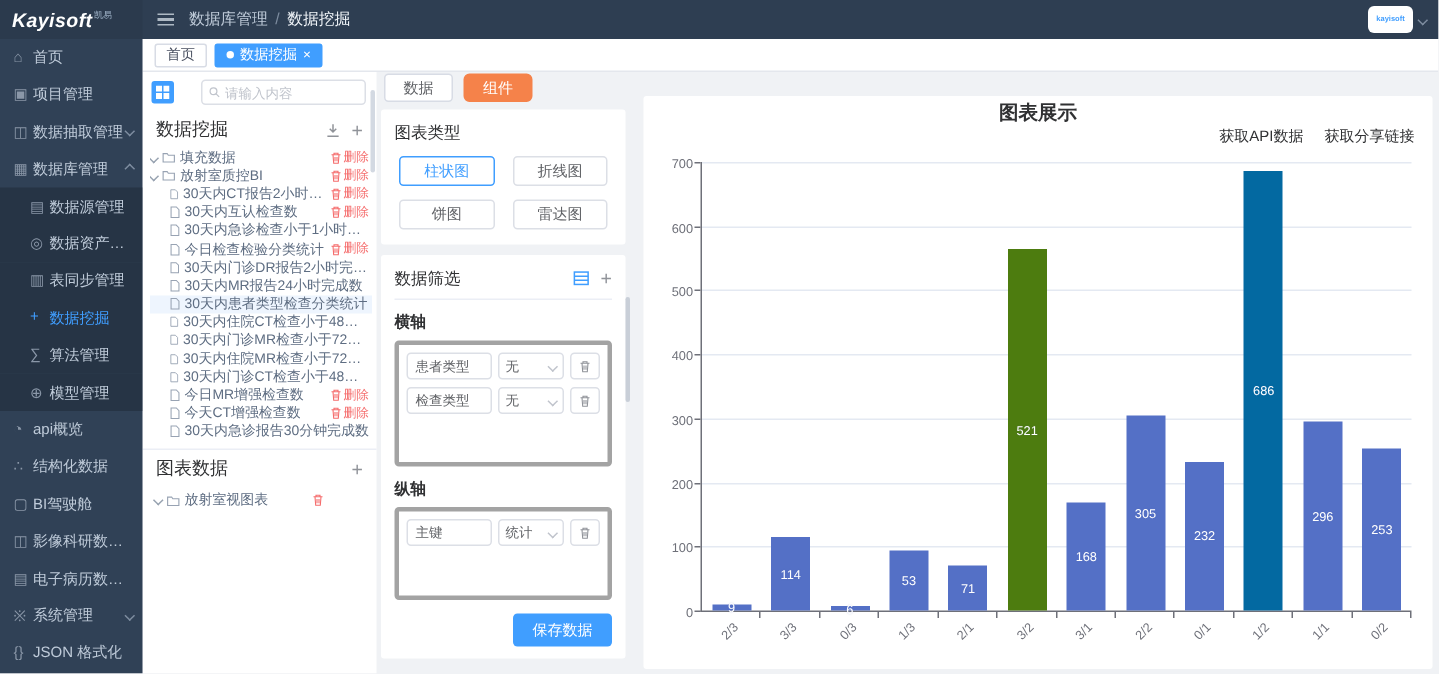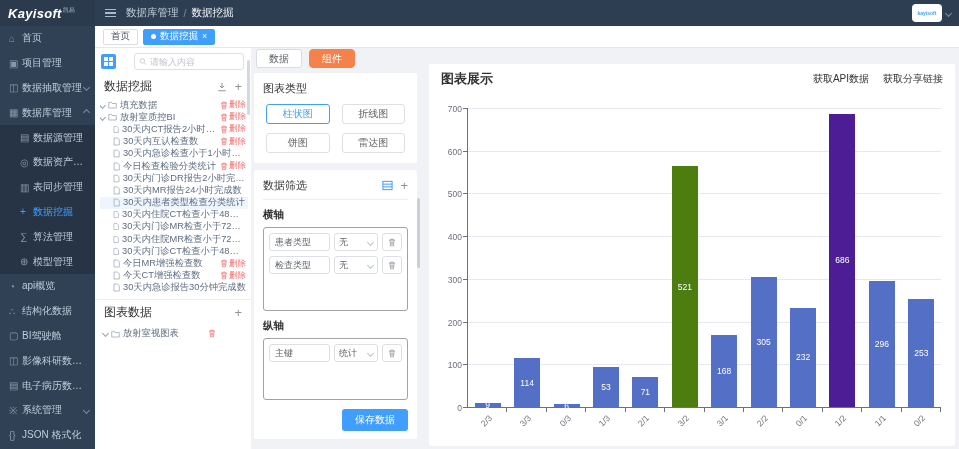--- a/index.html
+++ b/index.html
@@ -76,35 +76,35 @@
   .mtab.active { background:#f5824a; border-color:#f5824a; color:#fff; border-radius:4px; }
   .card { background:#fff; border-radius:2px; padding:8px 9px; margin-bottom:7px; position:relative; }
   .card-title { font-size:11px; color:#303133; margin-bottom:8px; }
   .ct-grid { display:grid; grid-template-columns:1fr 1fr; gap:9px 12px; padding:0 3px 2px 3px; }
   .ct-btn { height:20px; border:1px solid #dcdfe6; border-radius:3px; background:#fff; font-size:10px; color:#606266; display:flex; align-items:center; justify-content:center; cursor:pointer; font-family:"Liberation Sans",sans-serif; }
   .ct-btn.active { border-color:#409eff; color:#409eff; }
 
   .filter-head { display:flex; align-items:center; border-bottom:1px solid #ebeef5; padding-bottom:6px; }
   .filter-head .panel-title { font-size:11px; }
   .axis-title { font-size:10.5px; color:#303133; font-weight:bold; margin:8px 0 5px 0; }
-  .axis-box { border:1px solid #a3a3a3; border-radius:3px; padding:5px; }
+  .axis-box { border:3px solid #a3a3a3; border-radius:3px; padding:5px; }
   .axis-box.xa { min-height:84px; }
   .axis-box.ya { min-height:62px; }
   .f-row { display:flex; gap:4px; margin-bottom:5px; }
   .f-field { flex:1; border:1px solid #dcdfe6; border-radius:3px; height:18px; display:flex; align-items:center; padding:0 5px; font-size:9px; color:#606266; overflow:hidden; white-space:nowrap; }
   .f-select { width:44px; flex:0 0 44px; border:1px solid #dcdfe6; border-radius:3px; height:18px; display:flex; align-items:center; justify-content:space-between; padding:0 4px; font-size:9px; color:#606266; cursor:pointer; }
   .f-select .chev { color:#c0c4cc; }
   .f-trash { width:20px; flex:0 0 20px; height:18px; border:1px solid #dcdfe6; border-radius:3px; display:flex; align-items:center; justify-content:center; cursor:pointer; }
   .save-row { display:flex; justify-content:flex-end; margin-top:9px; }
   .save-btn { background:#409eff; color:#fff; border:none; border-radius:3px; font-size:10px; padding:4px 13px; cursor:pointer; font-family:"Liberation Sans",sans-serif; }
   .mid-sb { position:absolute; right:-3px; top:28px; width:3px; height:70px; background:#c9cfd8; border-radius:2px; }
 
   
   .right-card { position:absolute; left:334px; right:4px; top:16px; bottom:3px; background:#fff; border-radius:2px; }
-  .right-header { display:flex; align-items:center; height:27px; padding:2px 12px 0 12px; }
+  .right-header { display:flex; align-items:center; height:27px; padding:2px 12px 0 12px;flex-direction:column; }
   .right-title { font-size:13px; font-weight:bold; color:#303133; }
   .right-actions { margin-left:auto; display:flex; gap:14px; font-size:10px; color:#303133; }
   .right-actions span { cursor:pointer; }
   #chart { position:absolute; left:8px; right:8px; top:30px; bottom:4px; }
   .plot { position:absolute; left:30px; right:6px; top:14px; bottom:34px; border-left:1px solid #6E7079; border-bottom:1px solid #6E7079; }
   .gridline { position:absolute; left:0; right:0; height:1px; background:#e4e9f2; }
   .bar { position:absolute; bottom:0; width:26px; z-index:1; }
   .bar-label { position:absolute; top:50%; left:50%; transform:translate(-50%,-50%); color:#fff; font-size:8.5px; text-shadow:0 0 1px rgba(90,110,180,.35); }
   .y-label { position:absolute; width:26px; text-align:right; font-size:8.5px; color:#6E7079; }
   .y-tick { position:absolute; width:4px; height:1px; background:#6E7079; }
@@ -531,21 +531,21 @@
           </div>
           <div class="bar" style="left: 243.208px; height: 71.76px; background: rgb(84, 112, 198);">
             <span class="bar-label">168</span>
           </div>
           <div class="bar" style="left: 282.625px; height: 130.279px; background: rgb(84, 112, 198);">
             <span class="bar-label">305</span>
           </div>
           <div class="bar" style="left: 322.042px; height: 99.0971px; background: rgb(84, 112, 198);">
             <span class="bar-label">232</span>
           </div>
-          <div class="bar" style="left: 361.458px; height: 293.02px; background: #4c1d95;">
+          <div class="bar" style="left: 361.458px; height: 293.02px; background: #0369a1;">
             <span class="bar-label">686</span>
           </div>
           <div class="bar" style="left: 400.875px; height: 126.434px; background: rgb(84, 112, 198);">
             <span class="bar-label">296</span>
           </div>
           <div class="bar" style="left: 440.292px; height: 108.067px; background: rgb(84, 112, 198);">
             <span class="bar-label">253</span>
           </div>
         </div>
         <span class="y-label" style="left: -1px; top: 309px;">0</span>

